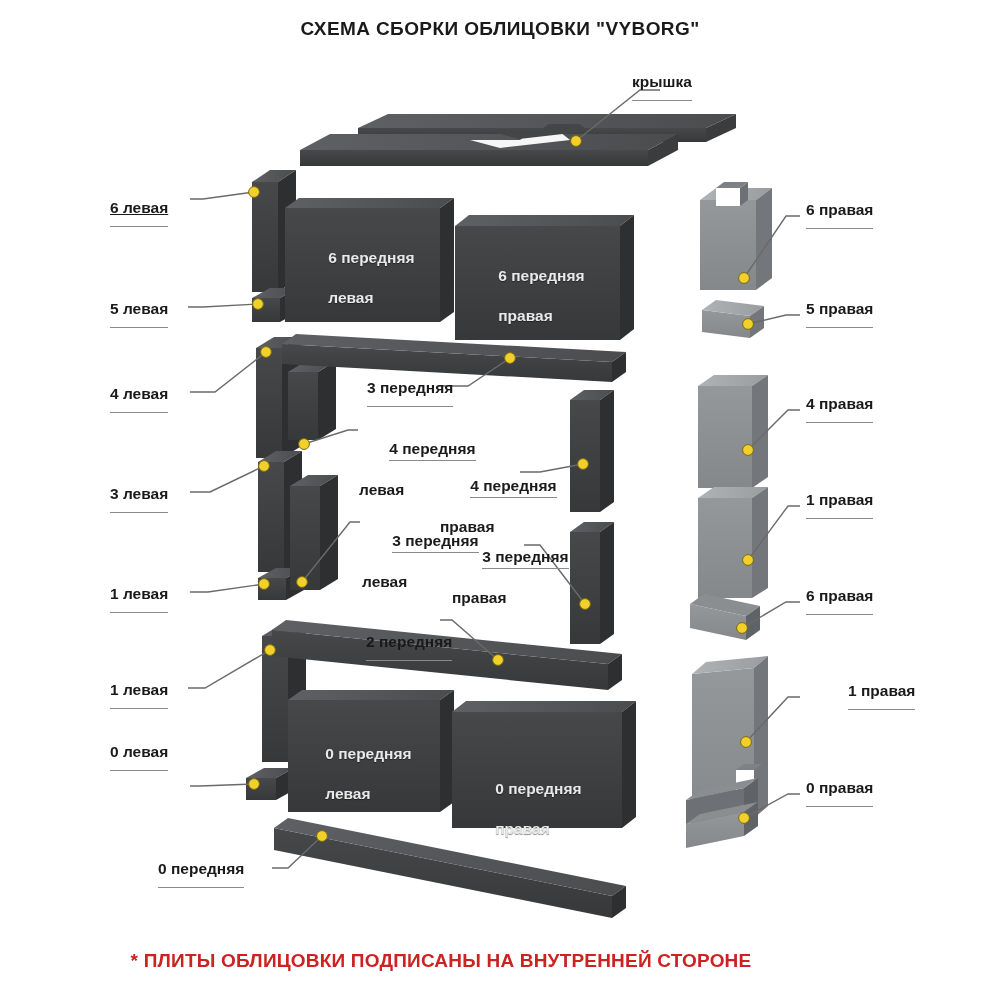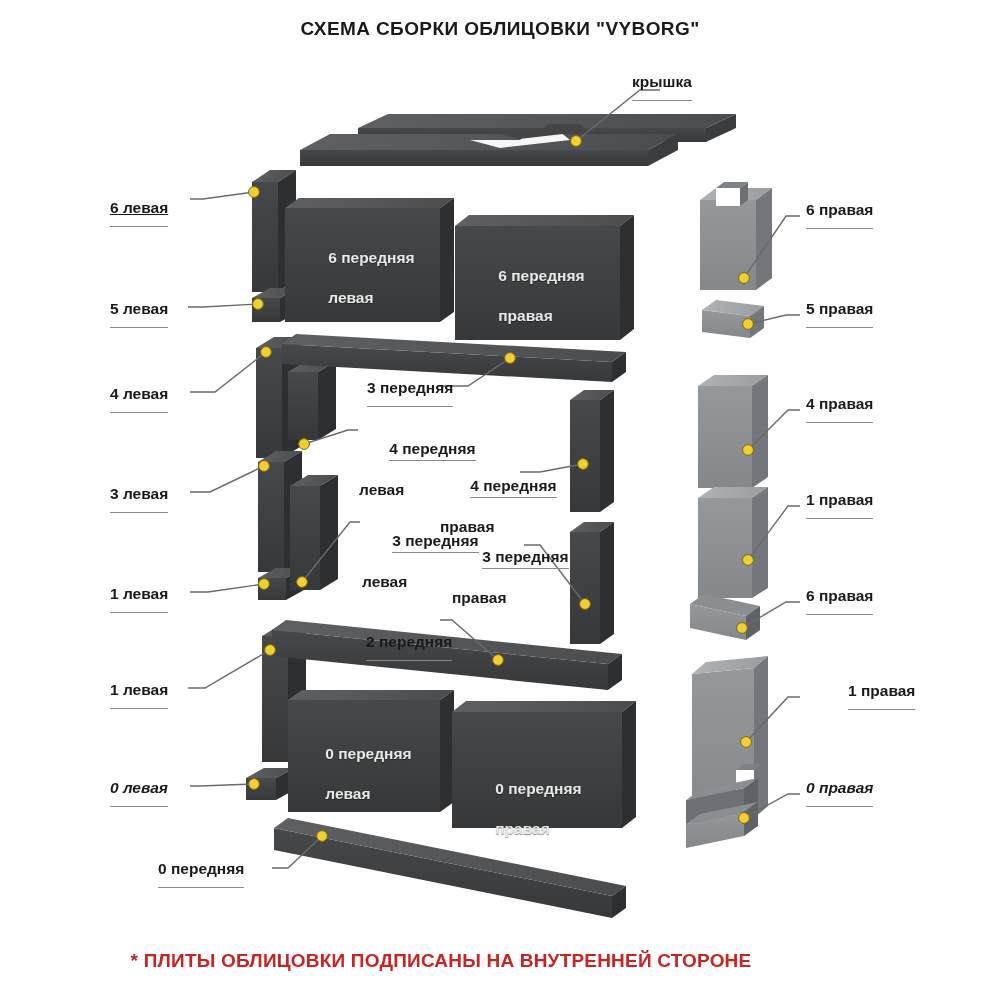--- a/index.html
+++ b/index.html
@@ -277,29 +277,29 @@
   </svg>
 
   <div class="lbl u" style="left:632px;top:72px;">крышка</div>
 
   <div class="lbl u" style="left:110px;top:198px;text-decoration:underline;">6 левая</div>
   <div class="lbl u" style="left:110px;top:299px;">5 левая</div>
   <div class="lbl u" style="left:110px;top:384px;">4 левая</div>
   <div class="lbl u" style="left:110px;top:484px;">3 левая</div>
   <div class="lbl u" style="left:110px;top:584px;">1 левая</div>
   <div class="lbl u" style="left:110px;top:680px;">1 левая</div>
-  <div class="lbl u" style="left:110px;top:778px;font-style:italic;">0 левая</div>
+  <div class="lbl u" style="left:110px;top:742px;">0 левая</div>
 
   <div class="lbl u" style="left:806px;top:200px;">6 правая</div>
   <div class="lbl u" style="left:806px;top:299px;">5 правая</div>
   <div class="lbl u" style="left:806px;top:394px;">4 правая</div>
   <div class="lbl u" style="left:806px;top:490px;">1 правая</div>
   <div class="lbl u" style="left:806px;top:586px;">6 правая</div>
   <div class="lbl u" style="left:848px;top:681px;text-align:center;">1 правая</div>
-  <div class="lbl u" style="left:806px;top:778px;font-style:italic;">0 правая</div>
+  <div class="lbl u" style="left:806px;top:778px;">0 правая</div>
 
   <div class="lbl u" style="left:367px;top:378px;">3 передняя</div>
 
   <div class="lbl" style="left:359px;top:419px;">
     <span class="ul">4 передняя</span>
     <span class="u2">левая</span>
   </div>
 
   <div class="lbl" style="left:440px;top:456px;">
     <span class="ul">4 передняя</span>

